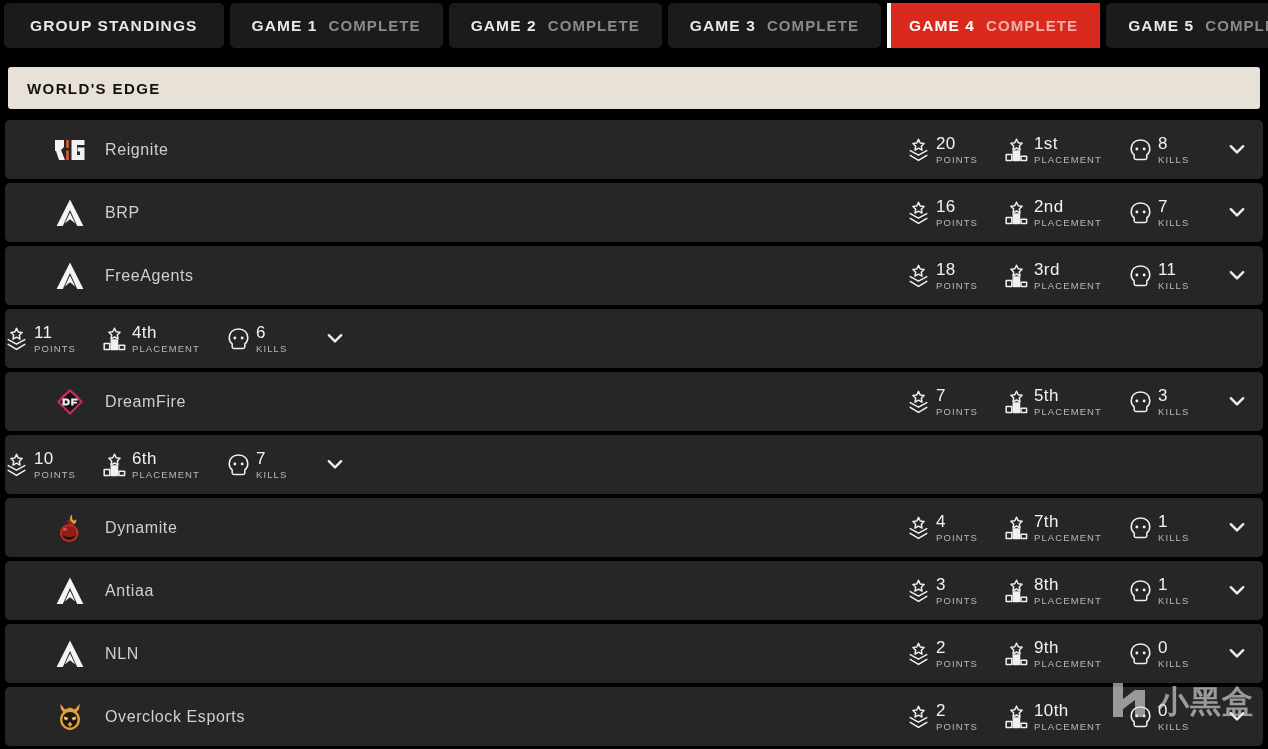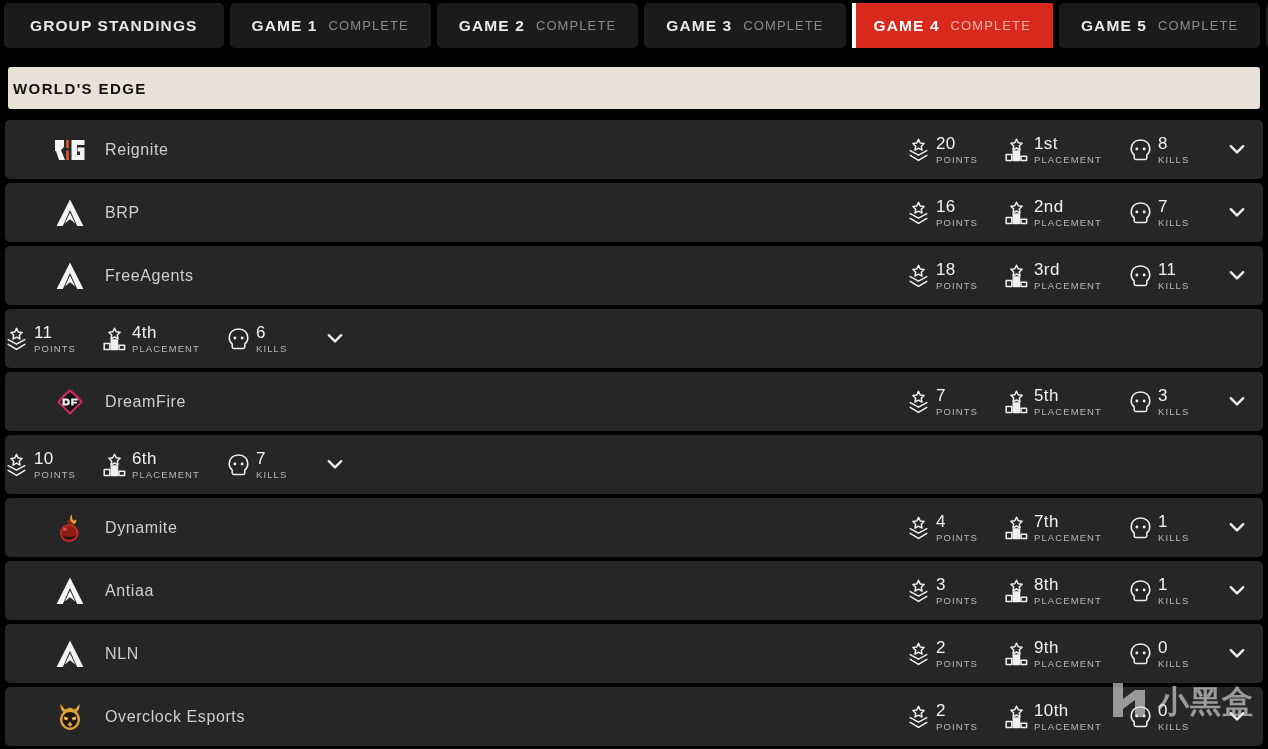--- a/index.html
+++ b/index.html
@@ -33,22 +33,22 @@
     cursor:pointer;
   }
   .tab .tab-label {
     color:#e9e9e9;
     font-size:15.5px;
     font-weight:700;
     letter-spacing:1.1px;
   }
   .tab .tab-status {
     color:#8a8a8a;
-    font-size:13px;
-    font-weight:400;
+    font-size:15px;
+    font-weight:700;
     letter-spacing:1.1px;
   }
   .tab.standings { padding:0 26px; }
   .tab.active {
     background:#d8291c;
     border-radius:0;
   }
   .tab.active .tab-label { color:#fff; }
   .tab.active .tab-status { color:#f2b0aa; }
   .tab.active::before {
@@ -60,21 +60,21 @@
   }
 
   
   .map-banner {
     margin:16px 8px 0 8px;
     height:42px;
     background:#e7e1d8;
     border-radius:3px;
     display:flex;
     align-items:center;
-    padding-left:5px;
+    padding-left:19px;
   }
   .map-banner .map-name {
     color:#15120f;
     font-size:15px;
     font-weight:700;
     letter-spacing:1.4px;
   }
 
   
   .rows {

